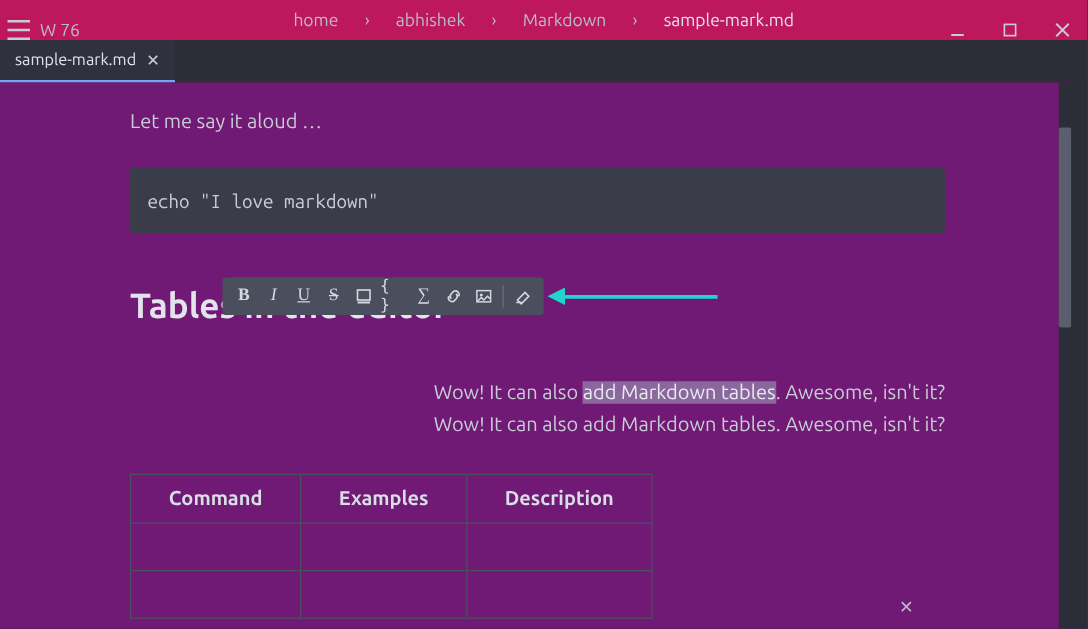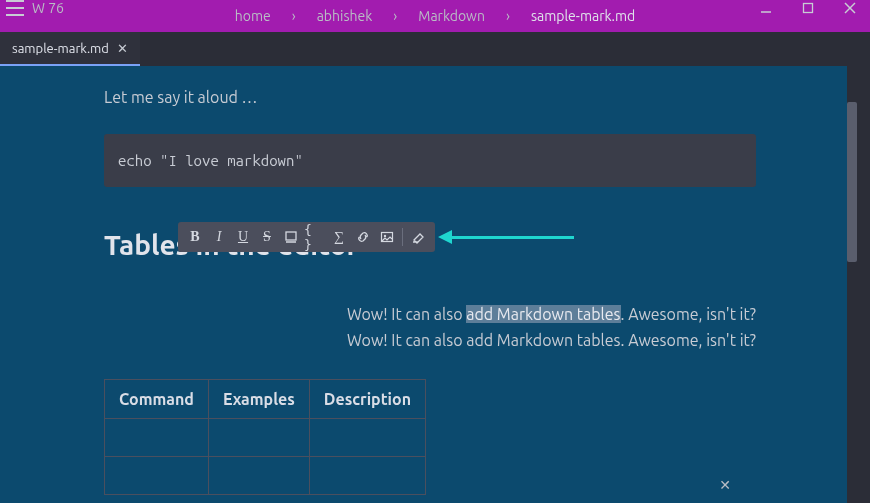--- a/index.html
+++ b/index.html
@@ -8,23 +8,23 @@
     background: #2b2d37;
     font-family: "Segoe UI", Ubuntu, sans-serif;
     color: #c8ccd4;
     font-size: 14px;
     position: relative;
   }
 
   
   .titlebar {
     height: 32px;
-    background: #a21caf;
+    background: #be185d;
     display: flex;
-    align-items: flex-start;
+    align-items: flex-end;
     padding: 0 6px;
     position: relative;
   }
   .hamburger {
     width: 18px; height: 16px;
     display: flex; flex-direction: column; justify-content: space-between;
     margin-right: 8px;
   }
   .hamburger span { height: 2px; background: #c8ccd4; display: block; }
   .word-count { color: #b9bdc5; font-size: 14px; }
@@ -59,21 +59,21 @@
     font-size: 13px;
   }
   .tab .close { color: #c8ccd4; font-size: 13px; }
 
   
   .editor-wrap {
     position: relative;
     width: 857px;
     height: calc(503px - 66px);
     overflow: hidden;
-    background: #0c4a6e;
+    background: #701a75;
   }
   .scrollbar-track {
     position: absolute; top: 0; right: 0; width: 10px; height: 100%;
     background: #2b2d37;
   }
   .scrollbar-thumb {
     position: absolute; right: 0; width: 10px;
     top: 36px; height: 160px;
     background: #5a5e6d;
     border-radius: 2px;
@@ -153,21 +153,21 @@
     background: rgba(160,170,190,0.55);
     color:#e8eaf0;
   }
 
   .tbl {
     margin-top: 26px;
     border-collapse: collapse;
   }
   .tbl th, .tbl td {
     border: 1px solid #4b4f5e;
-    padding: 10px 14px;
+    padding: 10px 30px;
     font-size: 16px;
     font-weight: 600;
     color:#d9dde6;
     text-align:left;
   }
   .tbl td { font-weight:400; height:38px; }
 
   .popup-close {
     position:absolute;
     right: 126px; bottom: 10px;

